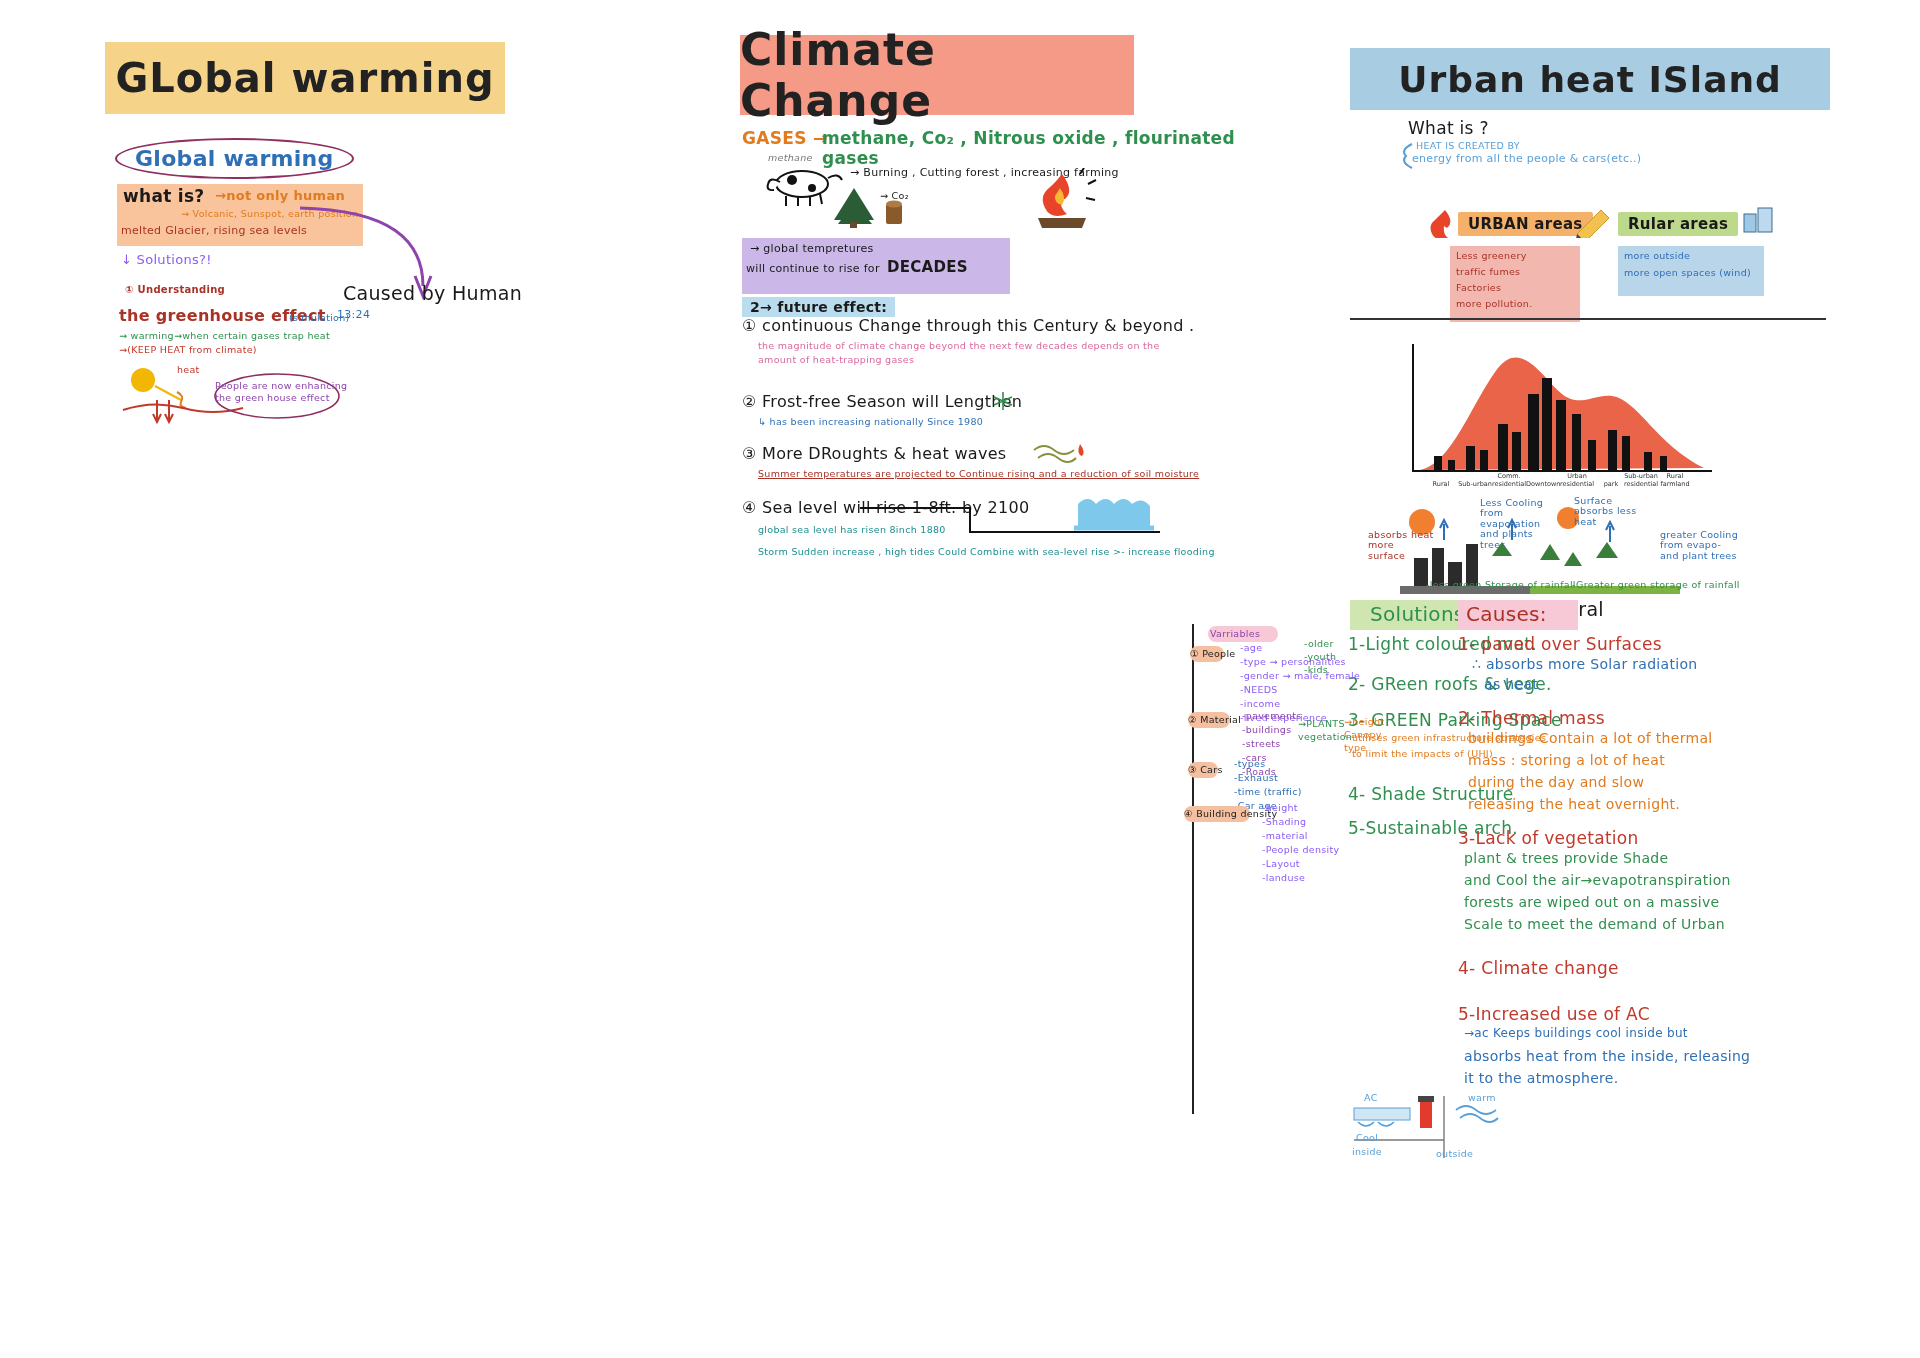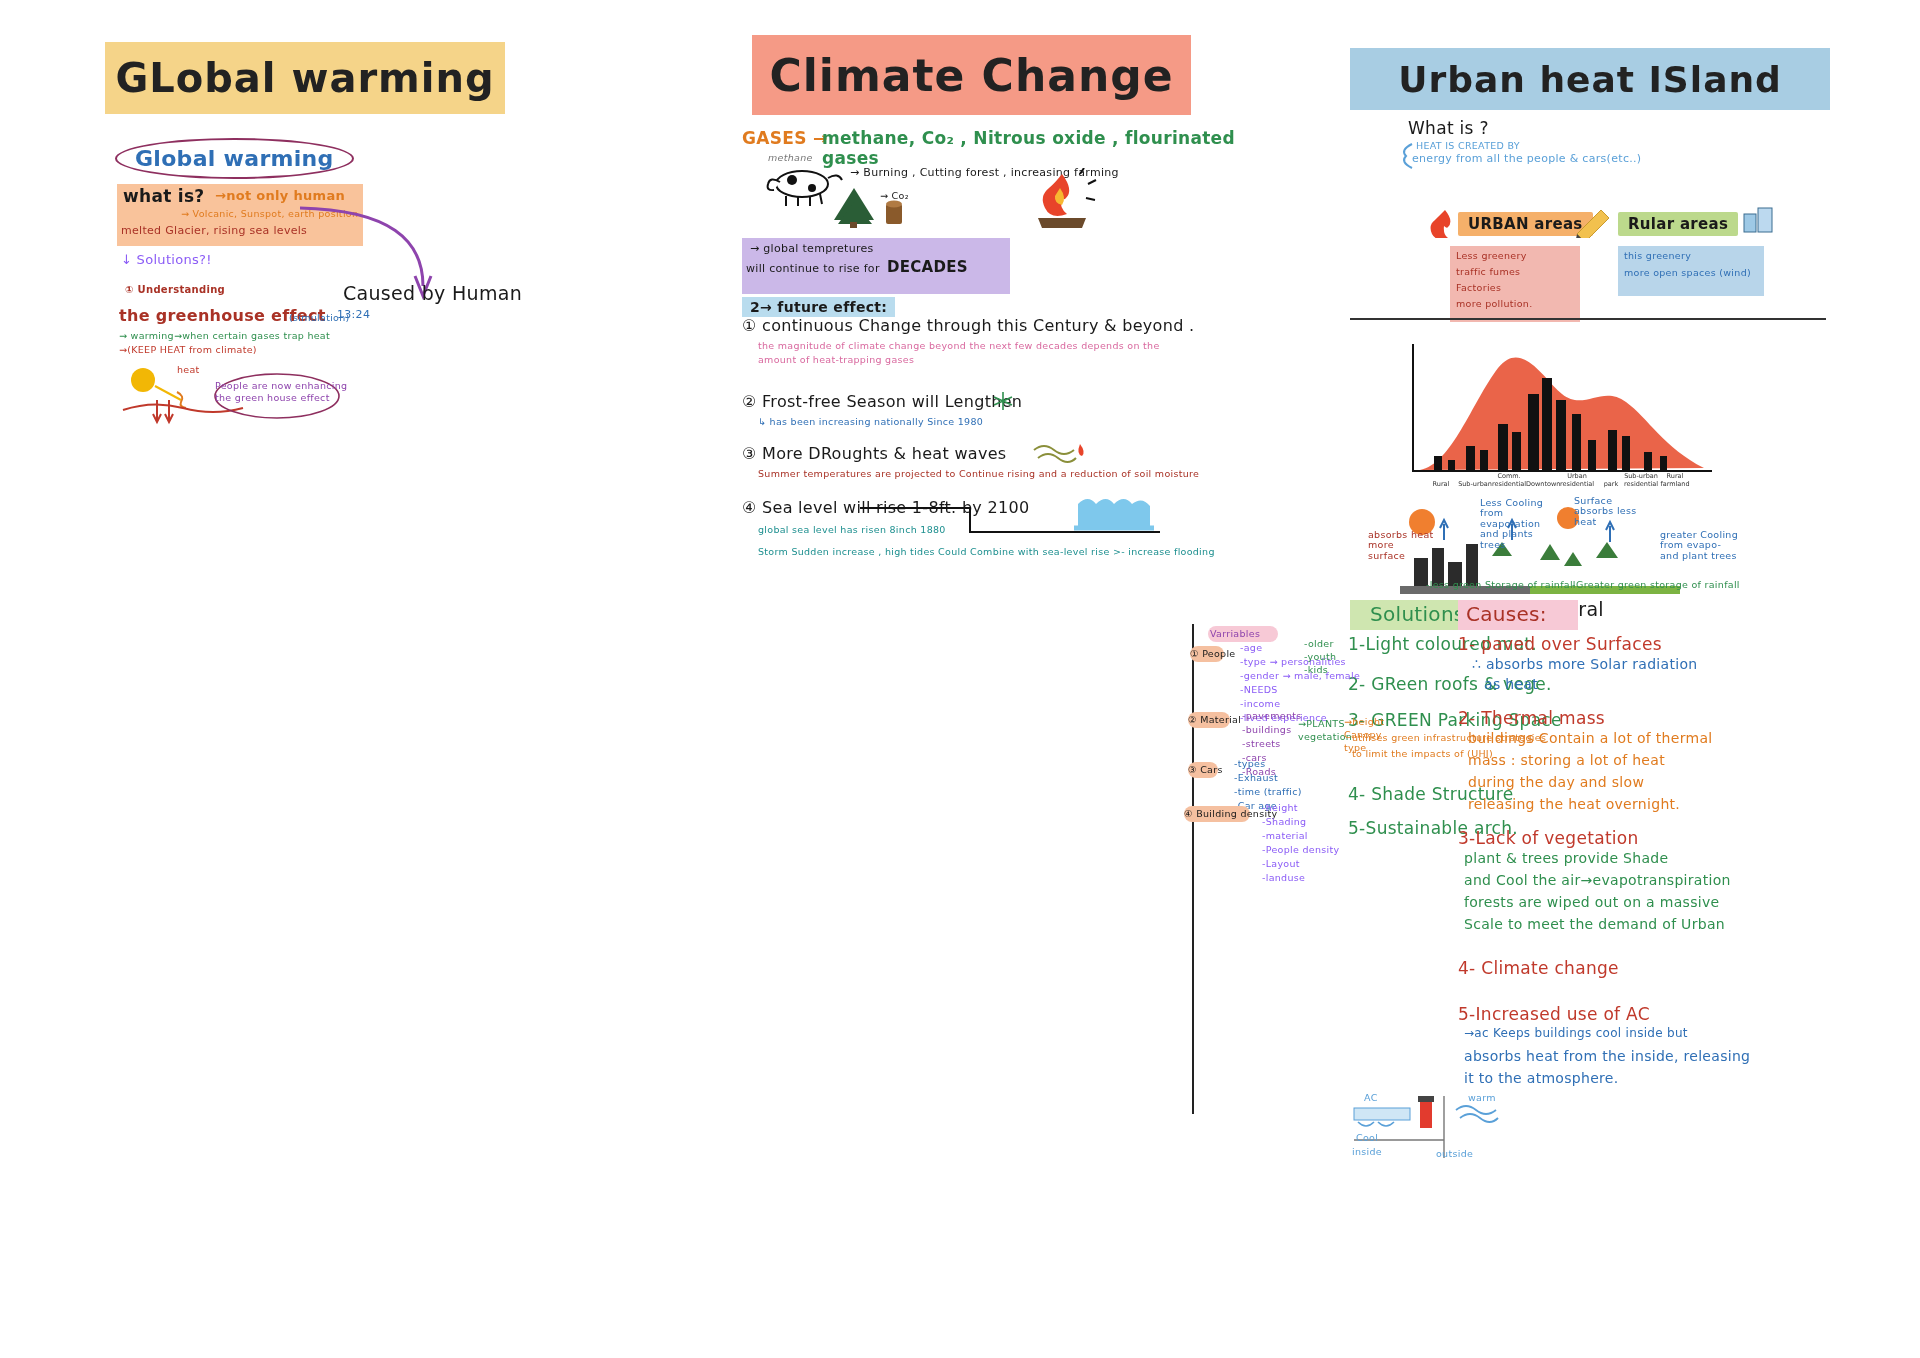--- a/index.html
+++ b/index.html
@@ -116,21 +116,21 @@
       <path d="M58 44 L58 64 M54 58 L58 66 L62 58" stroke="#c0392b" stroke-width="2" fill="none"></path>
       <ellipse cx="166" cy="40" rx="62" ry="22" stroke="#8e2f5f" stroke-width="1.6" fill="none"></ellipse>
     </svg>
     <div class="hw purple xsmall" style="position:absolute;left:110px;top:380px;">People are now enhancing</div>
     <div class="hw purple xsmall" style="position:absolute;left:110px;top:392px;">the green house effect</div>
     <div class="hw red xsmall" style="position:absolute;left:72px;top:364px;">heat</div>
   </div>
 
   <div class="col" id="c2">
 
-    <div class="title-band tb-salmon hw" style="position:absolute;left:12px;top:35px;width:439px;height:80px;font-size:44px;">Climate Change</div>
+    <div class="title-band tb-salmon hw" style="position:absolute;left:0;top:35px;width:394px;height:80px;font-size:44px;">Climate Change</div>
 
     <div class="hw orange bold" style="position:absolute;left:2px;top:128px;font-size:17px;">GASES →</div>
     <div class="hw green bold" style="position:absolute;left:82px;top:128px;font-size:17px;">methane, Co₂ , Nitrous oxide , flourinated gases</div>
 
     <div class="hw grey xsmall" style="position:absolute;left:28px;top:152px;">methane</div>
 
     <svg style="position:absolute;left:20px;top:160px;" width="90" height="50">
       <ellipse cx="42" cy="24" rx="26" ry="13" fill="#fff" stroke="#111" stroke-width="2"></ellipse>
       <circle cx="32" cy="20" r="5" fill="#111"></circle>
       <circle cx="52" cy="28" r="4" fill="#111"></circle>
@@ -175,21 +175,21 @@
       </g>
     </svg>
     <div class="hw blue xsmall" style="position:absolute;left:18px;top:416px;">↳ has been increasing nationally Since 1980</div>
 
     <div class="hw black" style="position:absolute;left:2px;top:444px;font-size:16px;">③ More DRoughts &amp; heat waves</div>
     <svg style="position:absolute;left:290px;top:434px;" width="60" height="34">
       <path d="M4 16 q10 -8 20 0 q10 8 20 0" stroke="#8a8f3a" stroke-width="2" fill="none"></path>
       <path d="M8 24 q10 -8 20 0 q10 8 18 0" stroke="#8a8f3a" stroke-width="2" fill="none"></path>
       <path d="M50 10 q6 8 2 12 q-6 -2 -2 -12Z" fill="#e8442a"></path>
     </svg>
-    <div class="hw darkred xsmall" style="position:absolute;left:18px;top:468px;">Summer temperatures are projected to Continue rising and a reduction of soil moisture</div>
+    <div class="hw darkred xsmall" style="position:absolute;left:18px;top:468px;text-decoration:underline;">Summer temperatures are projected to Continue rising and a reduction of soil moisture</div>
 
     <div class="hw black" style="position:absolute;left:2px;top:498px;font-size:16px;">④ Sea level will rise 1-8ft. by 2100</div>
     <div class="hw teal xsmall" style="position:absolute;left:18px;top:524px;">global sea level has  risen 8inch 1880</div>
     <div class="hw teal xsmall" style="position:absolute;left:18px;top:546px;">Storm Sudden increase , high tides  Could  Combine with sea-level rise &gt;- increase flooding</div>
 
     <svg style="position:absolute;left:120px;top:498px;" width="310" height="48">
       <path d="M0 10 L110 10 L110 34 L300 34" stroke="#111" stroke-width="2" fill="none"></path>
       <path d="M218 6 q10 -10 18 0 q10 -10 18 0 q10 -10 18 0 q10 -8 18 2 l0 20 l-72 0Z" fill="#7ec8ec"></path>
       <path d="M214 30 l80 0" stroke="#7ec8ec" stroke-width="5"></path>
     </svg>
@@ -223,21 +223,21 @@
     <div class="box-pink" style="position:absolute;left:90px;top:246px;width:130px;height:76px;"></div>
     <div style="position:absolute;left:96px;top:250px;width:124px;">
       <div class="hw darkred xsmall">Less greenery</div>
       <div class="hw darkred xsmall" style="margin-top:5px">traffic fumes</div>
       <div class="hw darkred xsmall" style="margin-top:5px">Factories</div>
       <div class="hw darkred xsmall" style="margin-top:5px">more pollution.</div>
     </div>
 
     <div class="box-blue" style="position:absolute;left:258px;top:246px;width:146px;height:50px;"></div>
     <div style="position:absolute;left:264px;top:250px;width:142px;">
-      <div class="hw blue xsmall">this greenery</div>
+      <div class="hw blue xsmall">more outside</div>
       <div class="hw blue xsmall" style="margin-top:6px">more open spaces (wind)</div>
     </div>
 
     <div class="divider" style="position:absolute;left:-10px;top:318px;width:476px;"></div>
 
     <div class="chart-wrap" style="position:absolute;left:52px;top:344px;width:300px;height:128px;">
       <div class="axis-v"></div>
       <div class="axis-h"></div>
       <svg width="300" height="128" style="position:absolute;left:0;top:0;">
         <path d="M8 126 C 40 120, 60 58, 86 24 C 110 -6, 132 36, 150 50 C 172 68, 190 40, 214 58 C 236 74, 252 104, 292 124 Z" fill="#e8573a" opacity="0.92"></path>

